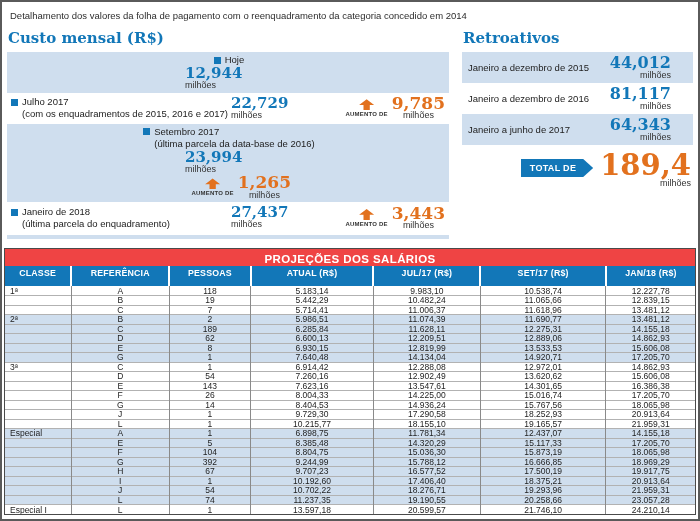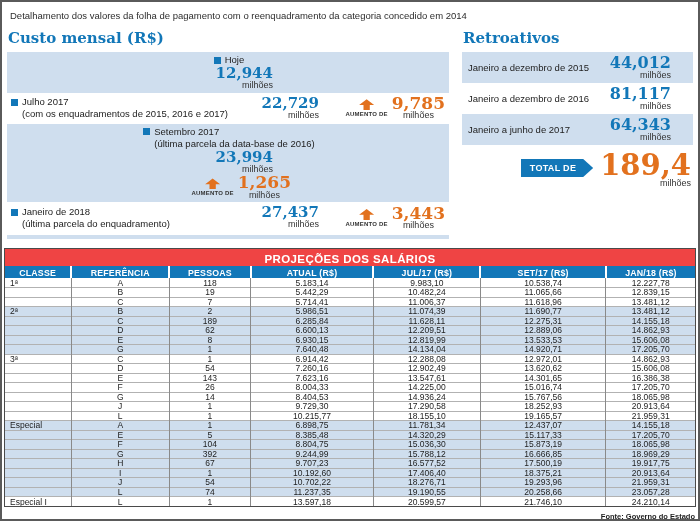--- a/index.html
+++ b/index.html
@@ -23,21 +23,21 @@
   .sec-h {
     font-family:"DejaVu Serif", serif; font-size:15px; font-weight:bold;
     color:#1277b8; margin:6px 0 5px 1px;
   }
   
   .cost-row { display:flex; align-items:center; min-height:31px; padding:2px 2px 2px 4px; }
   .cost-row.alt { background:#cfdeee;flex-direction:column; }
   .c-label { flex:1; font-size:9.5px; color:#222; line-height:1.25; }
   .bullet { display:inline-block; width:7px; height:7px; background:#1277b8; margin-right:4px; vertical-align:-0.5px; }
   .c-label .l2 { margin-left:11px; }
-  .c-val { width:88px; text-align:right; }
+  .c-val { width:88px; text-align:left; }
   .c-val .num { font-family:"DejaVu Serif", serif; font-size:15px; font-weight:bold; color:#1277b8; line-height:1; }
   .c-val .unit { font-size:9px; color:#333; line-height:1.1; }
   .c-inc { width:128px; display:flex; justify-content:flex-end; align-items:center; gap:4px; padding-right:2px; }
   .inc-left { display:flex; flex-direction:column; align-items:center; }
   .arrow-up {
     width:15px; height:11px; background:#e2711e; display:inline-block;
     clip-path:polygon(50% 0, 100% 52%, 71% 52%, 71% 100%, 29% 100%, 29% 52%, 0 52%);
   }
   .inc-lbl { font-size:6px; font-weight:bold; color:#333; letter-spacing:0.2px; margin-top:1px; white-space:nowrap; }
   .inc-right { text-align:center; }
@@ -61,21 +61,21 @@
   .total-unit { font-size:9px; color:#333; text-align:right; line-height:1.2; }
   
   .tbl-wrap { margin:9px 2px 0 2px; border:1px solid #4a4a4a; }
   .tbl-title {
     background:#ef4444; color:#fff; text-align:center; font-weight:bold;
     font-size:11.5px; letter-spacing:0.4px; padding:4px 0 1px;
   }
   table { width:100%; border-collapse:collapse; table-layout:fixed; }
   thead th {
     background:#1277b8; color:#fff; font-size:8.8px; font-weight:bold;
-    padding:2px 0 0; border-left:2px solid #fff; letter-spacing:0.2px;
+    padding:2px 0 8px; border-left:2px solid #fff; letter-spacing:0.2px;
   }
   thead th:first-child { border-left:none; }
   tbody td {
     font-size:8.5px; color:#1d1d1d; text-align:center; height:9.4px;
     line-height:1; padding:0; border-left:1px solid #8a8a8a; border-top:1px solid #b2b2b2;
     overflow:hidden; white-space:nowrap;
   }
   tbody td:first-child { text-align:left; padding-left:5px; border-left:none; }
   tbody tr:first-child td { border-top:none; }
   tbody tr.shaded { background:#cfdeee; }

